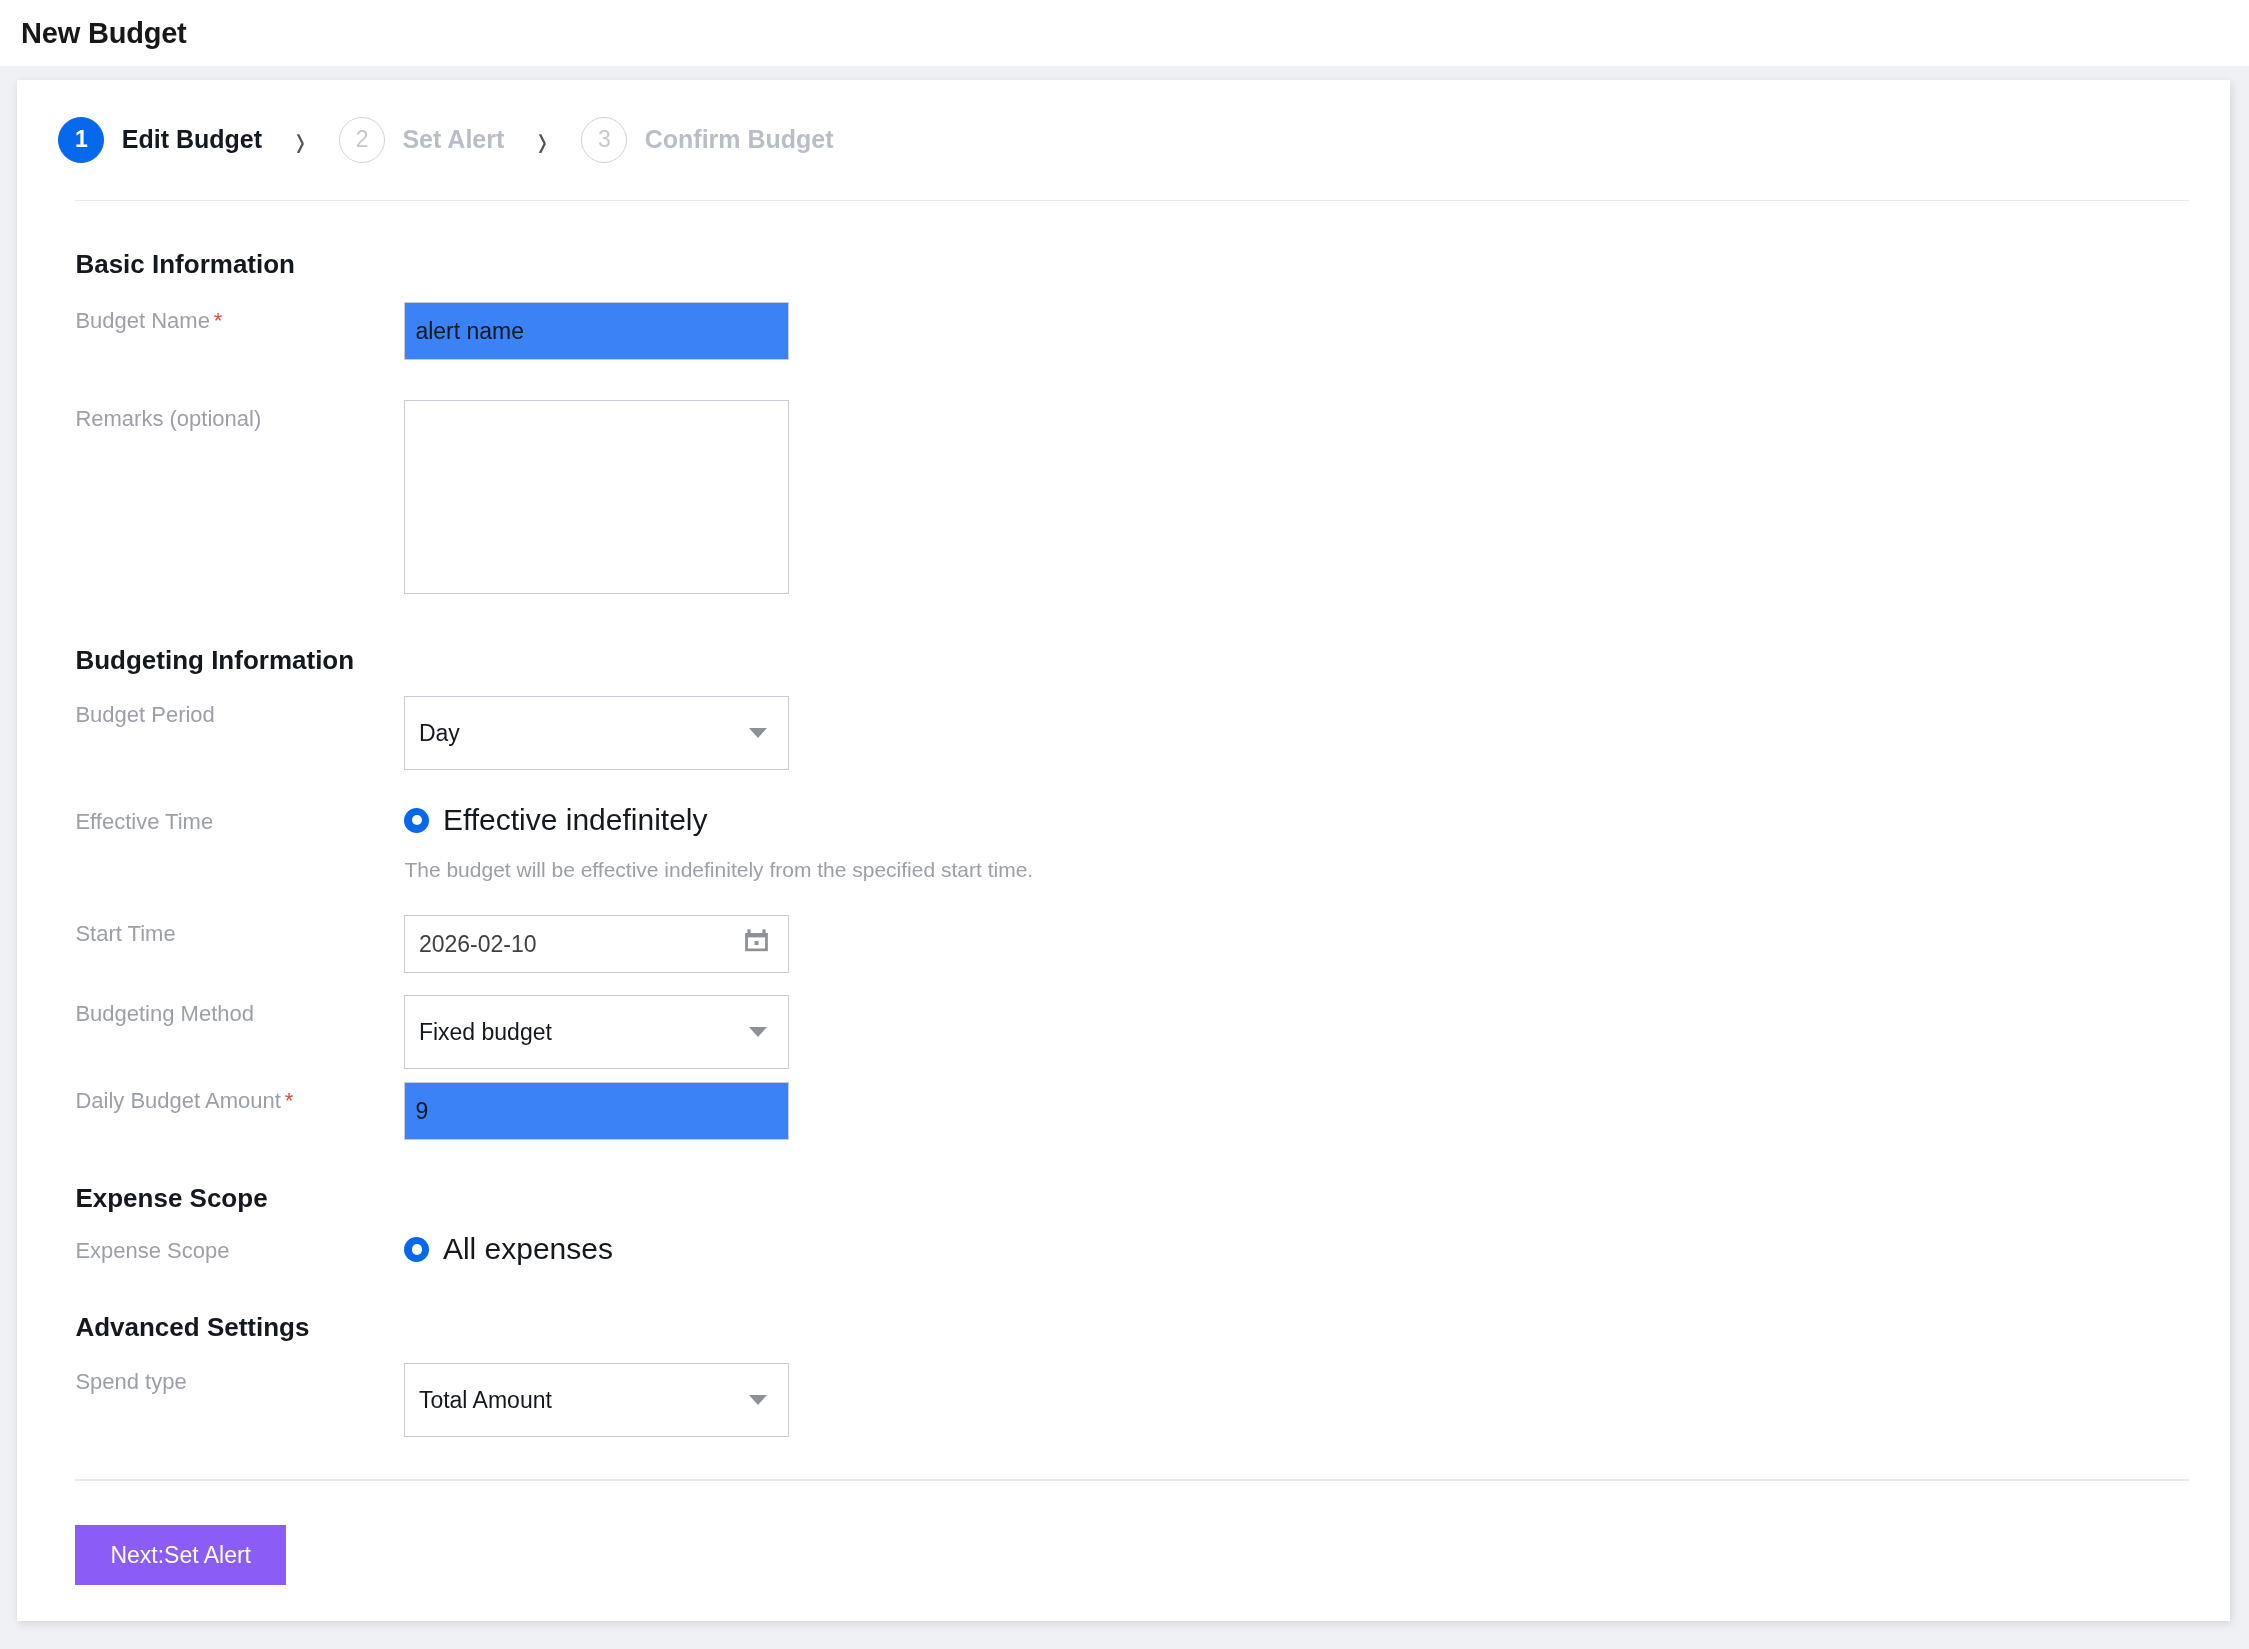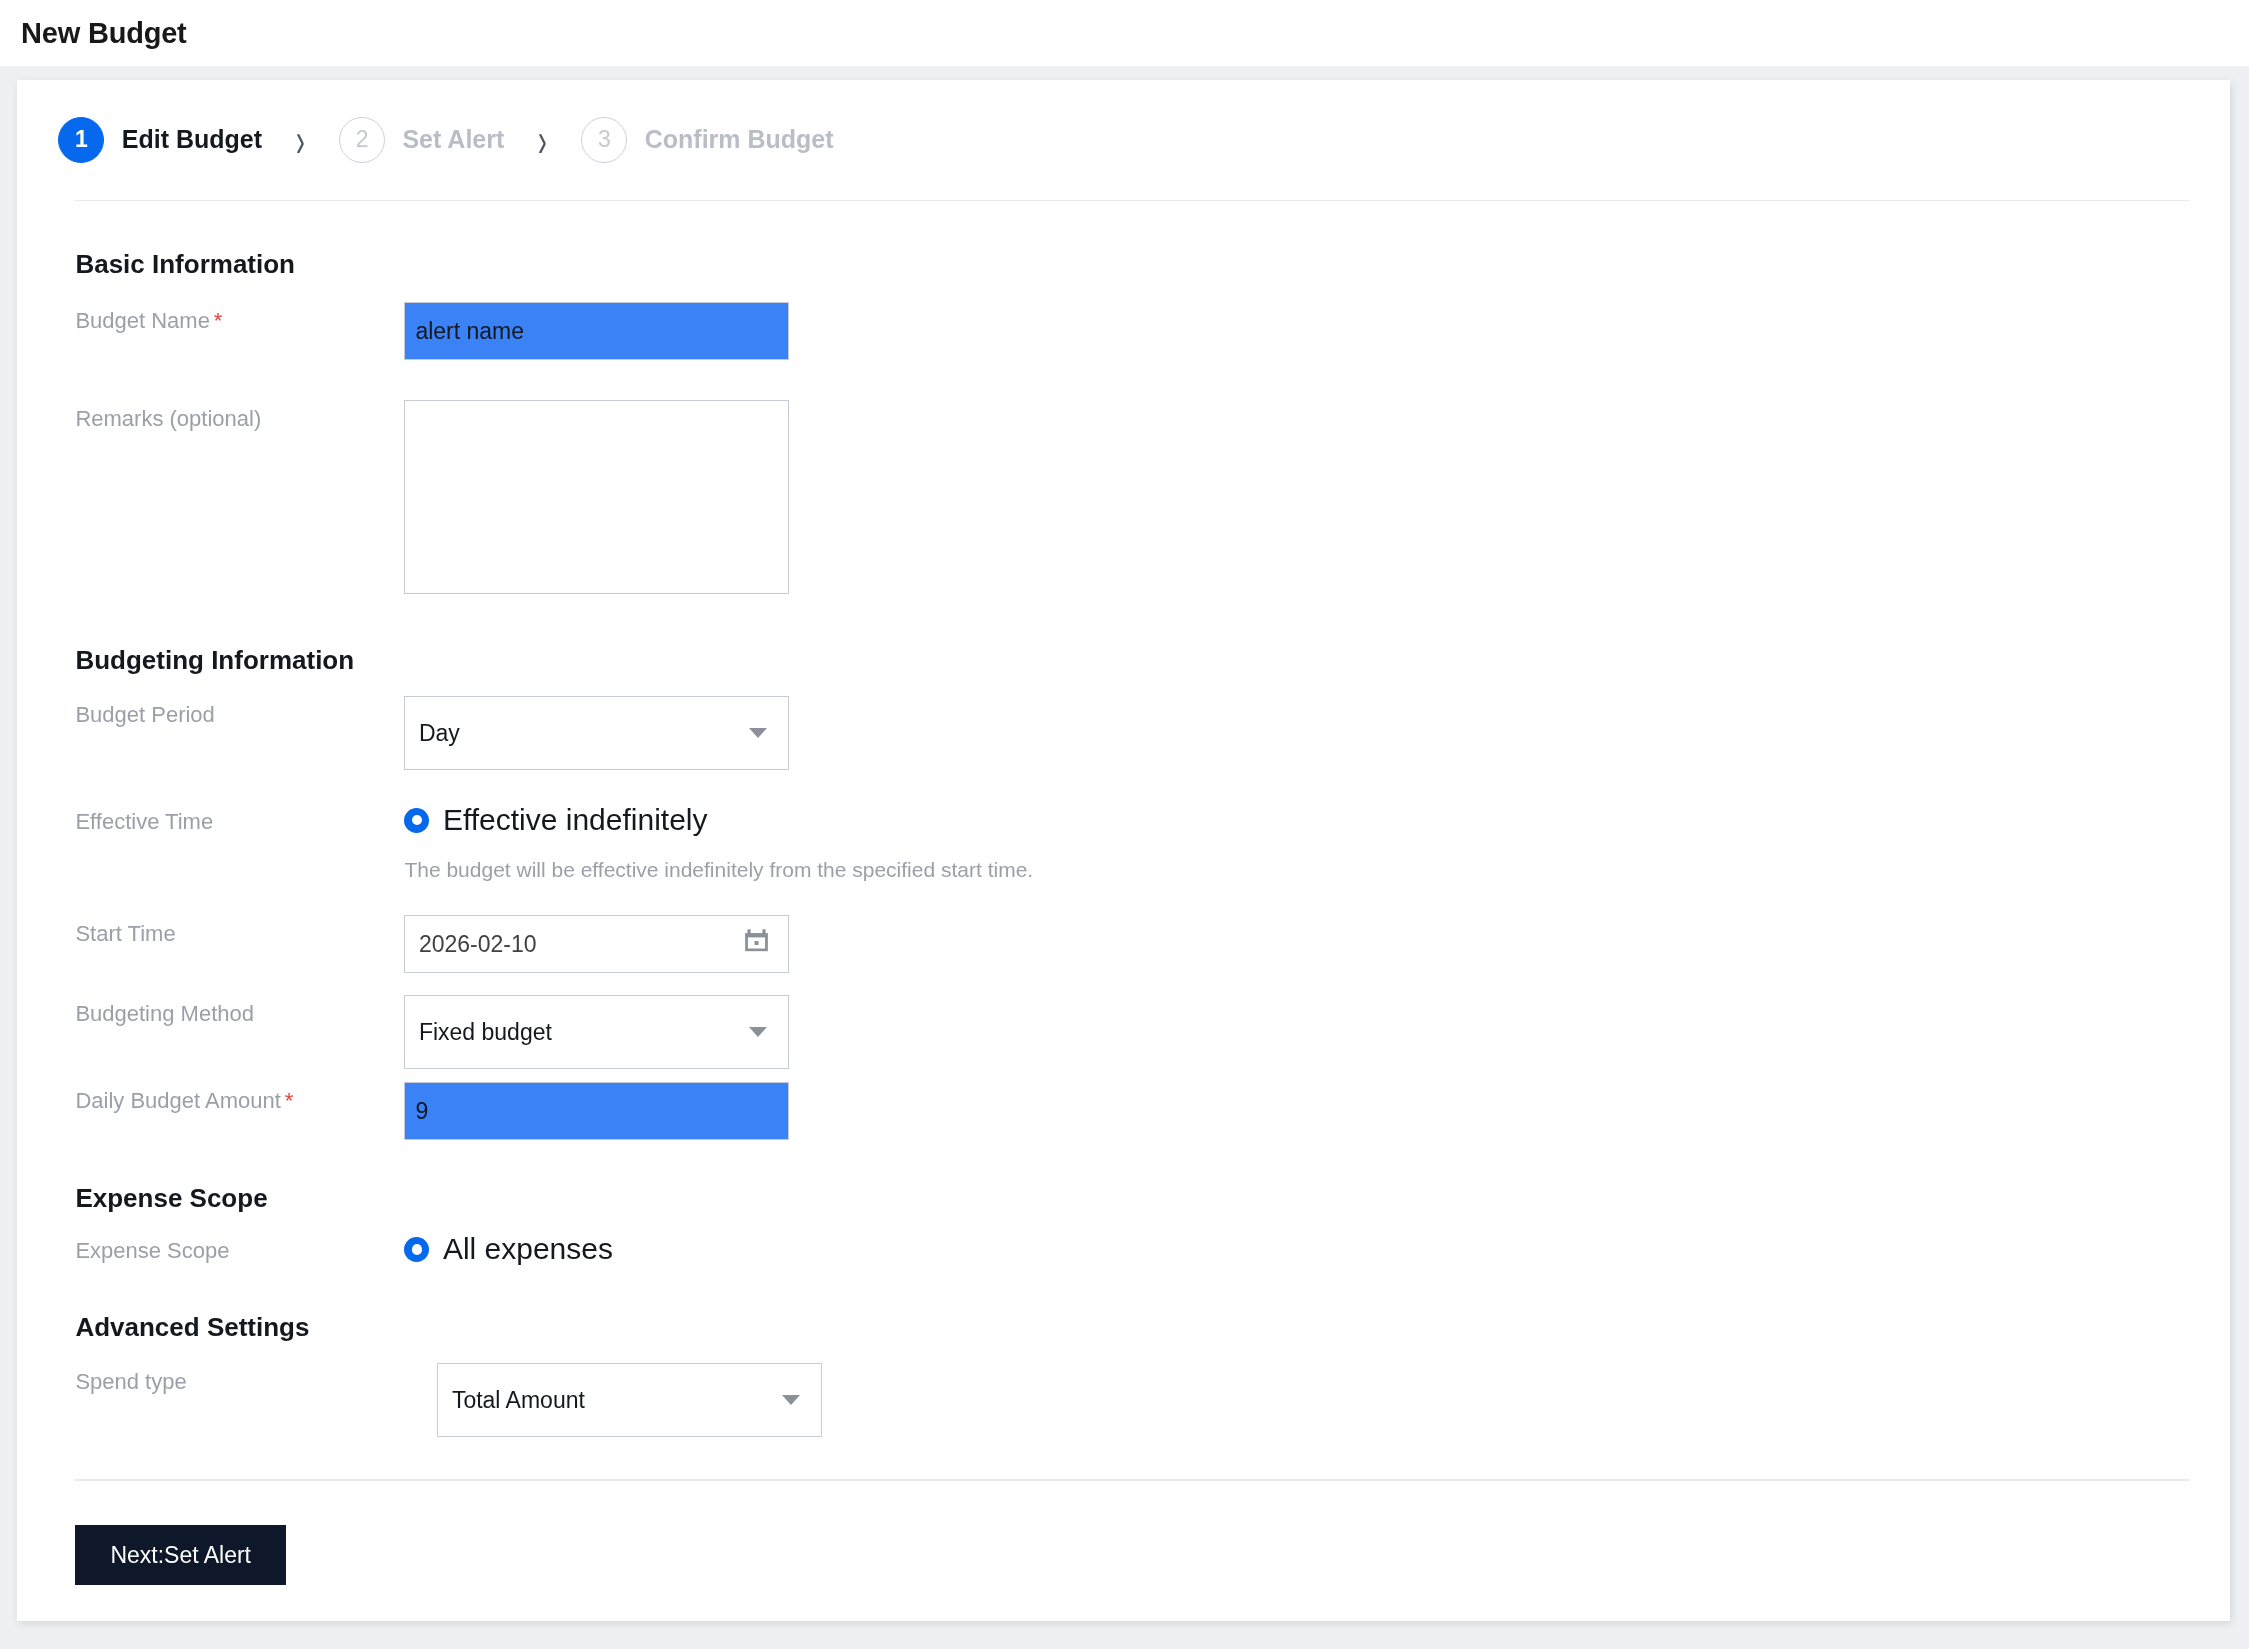--- a/index.html
+++ b/index.html
@@ -242,21 +242,21 @@
     font-size: 21px;
     color: #9b9fa8;
   }
 
   
   .footer-area { padding: 0 41px 0 58px; }
   .primary-button {
     margin-top: 44px;
     height: 60px;
     padding: 0 35px;
-    background: #0f172a;
+    background: #8b5cf6;
     border: none;
     color: #ffffff;
     font-size: 23px;
     font-family: "Liberation Sans", sans-serif;
     cursor: pointer;
     display: inline-flex;
     align-items: center;
     justify-content: center;
   }
 </style>
@@ -381,21 +381,21 @@
           <div class="field">
             <div class="radio-line">
               <span class="radio"></span>
               <span class="radio-label">All expenses</span>
             </div>
           </div>
         </div>
 
         <div class="section-title advanced">Advanced Settings</div>
 
-        <div class="form-row" style="margin-top:19.3px;gap:33px;">
+        <div class="form-row" style="margin-top:19.3px;">
           <div class="form-label">Spend type</div>
           <div class="field">
             <div class="select-box">
               <span class="select-value">Total Amount</span>
               <span class="caret"></span>
             </div>
           </div>
         </div>
 
       </div>

